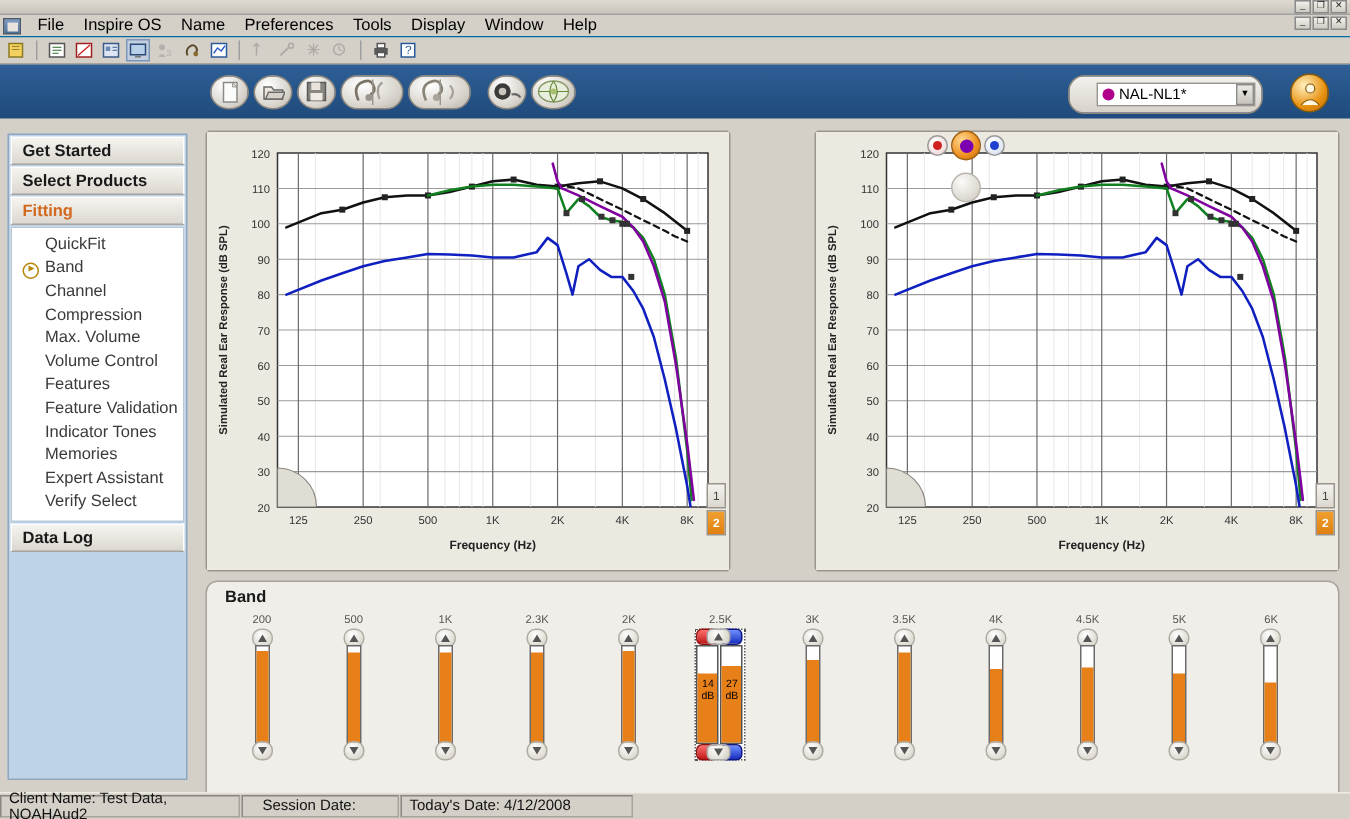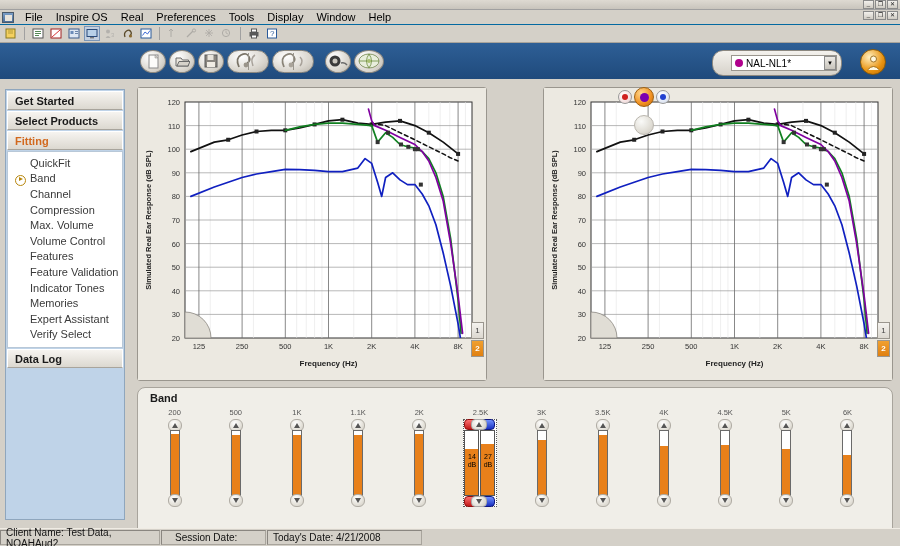--- a/index.html
+++ b/index.html
@@ -218,21 +218,21 @@
 <div class="win-btns2">
   <div class="win-btn">_</div>
   <div class="win-btn">❐</div>
   <div class="win-btn">✕</div>
 </div>
 
 <div class="menubar">
   <div class="menu-icon"></div>
   <div class="menu-item">File</div>
   <div class="menu-item">Inspire OS</div>
-  <div class="menu-item">Real</div>
+  <div class="menu-item">Name</div>
   <div class="menu-item">Preferences</div>
   <div class="menu-item">Tools</div>
   <div class="menu-item">Display</div>
   <div class="menu-item">Window</div>
   <div class="menu-item">Help</div>
 </div>
 
 <div class="toolbar">
   <div class="tb-btn">
       <svg width="13" height="11">
@@ -646,21 +646,21 @@
             </div>
             <div class="s-track">
               <div class="s-fill" style="height:93%"></div>
             </div>
             <div class="s-cap bot">
               <span class="s-arrow dn"></span>
             </div>
           </div>
         </div>
         <div class="slider-col">
-          <div class="slider-lbl">1.1K</div>
+          <div class="slider-lbl">2.3K</div>
           <div class="slider-body">
             <div class="s-cap top">
               <span class="s-arrow up"></span>
             </div>
             <div class="s-track">
               <div class="s-fill" style="height:93%"></div>
             </div>
             <div class="s-cap bot">
               <span class="s-arrow dn"></span>
             </div>
@@ -789,16 +789,16 @@
           </div>
         </div>
       </div>
 
   </div>
 </div>
 
 <div class="statusbar">
   <div class="st-cell" style="width:160px;">Client Name:  Test Data, NOAHAud2</div>
   <div class="st-cell" style="width:105px;padding-left:13px;">Session Date:</div>
-  <div class="st-cell" style="width:155px;">Today's Date:  4/21/2008</div>
+  <div class="st-cell" style="width:155px;">Today's Date:  4/12/2008</div>
   <div class="st-cell" style="width:132px;margin-top:45px;">User ID:  ABC</div>
   <div class="st-cell" style="flex:1;border:none;"></div>
 </div>
 
 </body></html>

